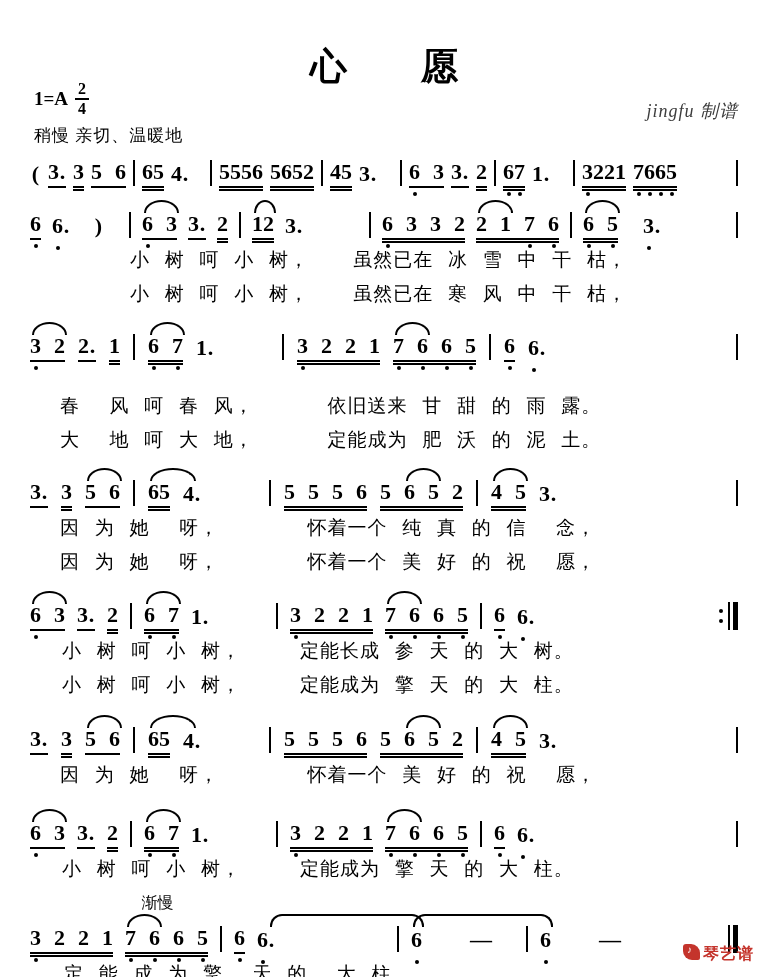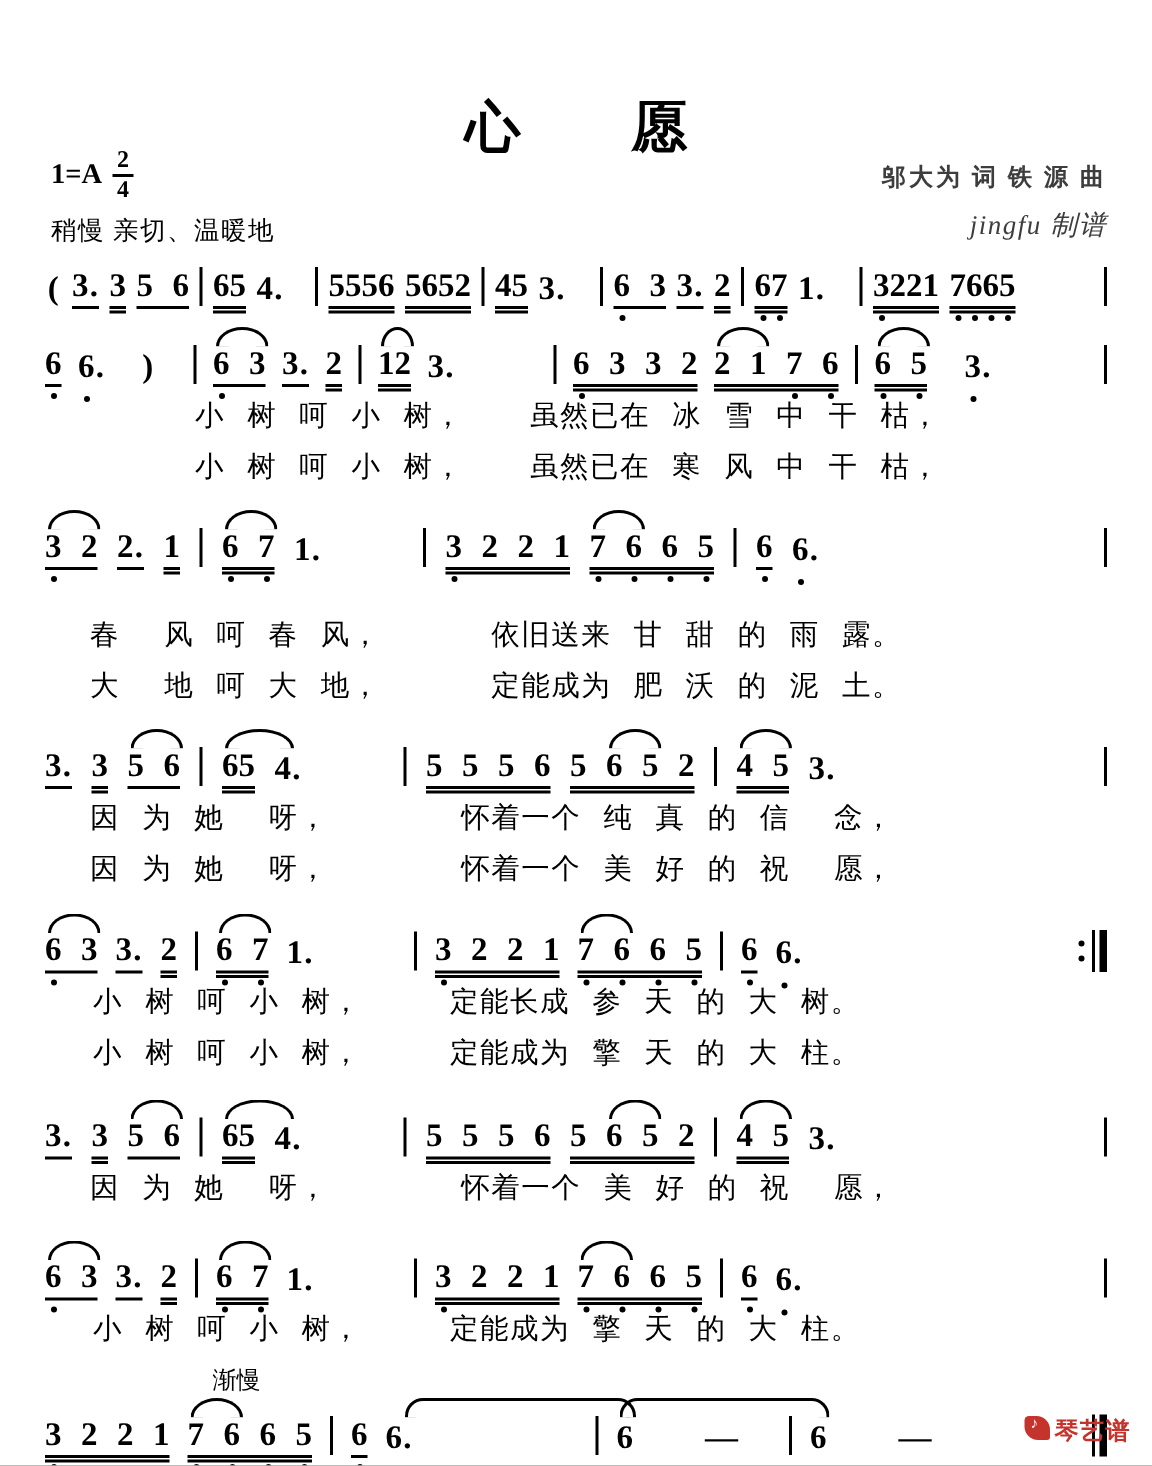--- a/index.html
+++ b/index.html
@@ -1,17 +1,17 @@
 <!DOCTYPE html>
 <html><head>
 <meta charset="utf-8">
 <style>
   html,body{margin:0;padding:0;background:#888;}
   .page{width:768px;height:977px;background:#ffffff;position:relative;overflow:hidden;
-        padding:26px 30px 0 30px;box-sizing:border-box;color:#000;
+        padding:8px 30px 0 30px;box-sizing:border-box;color:#000;
         font-family:"Liberation Serif","DejaVu Serif",serif;}
   
   .header{position:relative;height:132px;}
   .title{position:absolute;top:34px;left:0;right:0;text-align:center;
          font-size:37px;font-weight:bold;}
   .subtitle{position:absolute;top:88px;left:0;right:0;text-align:center;
             font-size:19px;font-weight:bold;letter-spacing:1px;}
   .keymeter{position:absolute;left:4px;top:72px;display:flex;align-items:center;gap:7px;
             font-size:19px;font-weight:bold;}
   .meter{display:inline-flex;flex-direction:column;align-items:center;font-size:16px;
@@ -63,21 +63,20 @@
     <div class="title">心　　愿</div>
     <div class="keymeter">
       <span>1=A</span>
       <span class="meter">
         <span class="num">2</span>
         <span class="den">4</span>
       </span>
     </div>
     <div class="tempo">稍慢 亲切、温暖地</div>
     <div class="credits">
-      <div class="credit-authors">邬大为 词 铁 源 曲</div>
       <div class="credit-trans">jingfu 制谱</div>
     </div>
   </div>
 
   <div id="score">
       <div class="system" style="margin-bottom: 8px;">
         <div class="note-row" style="gap: 7px; padding-top: 20px;">
           <div class="grp u0">
             <span class="ch">(</span>
           </div>

